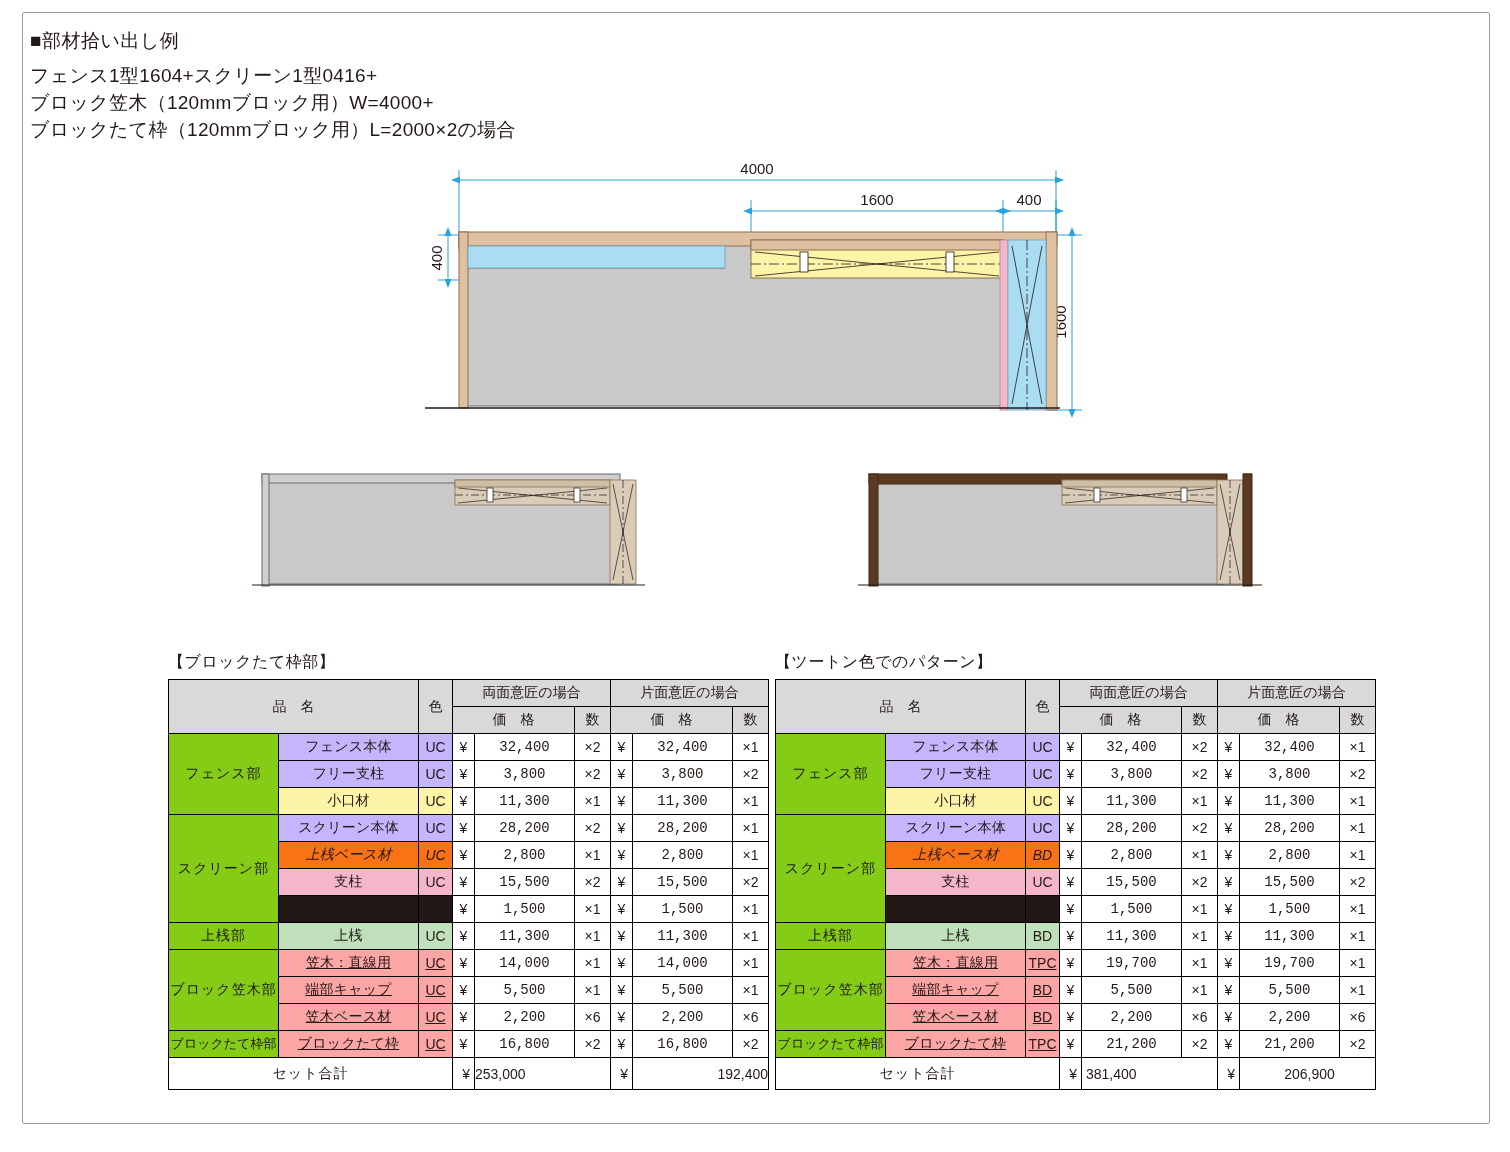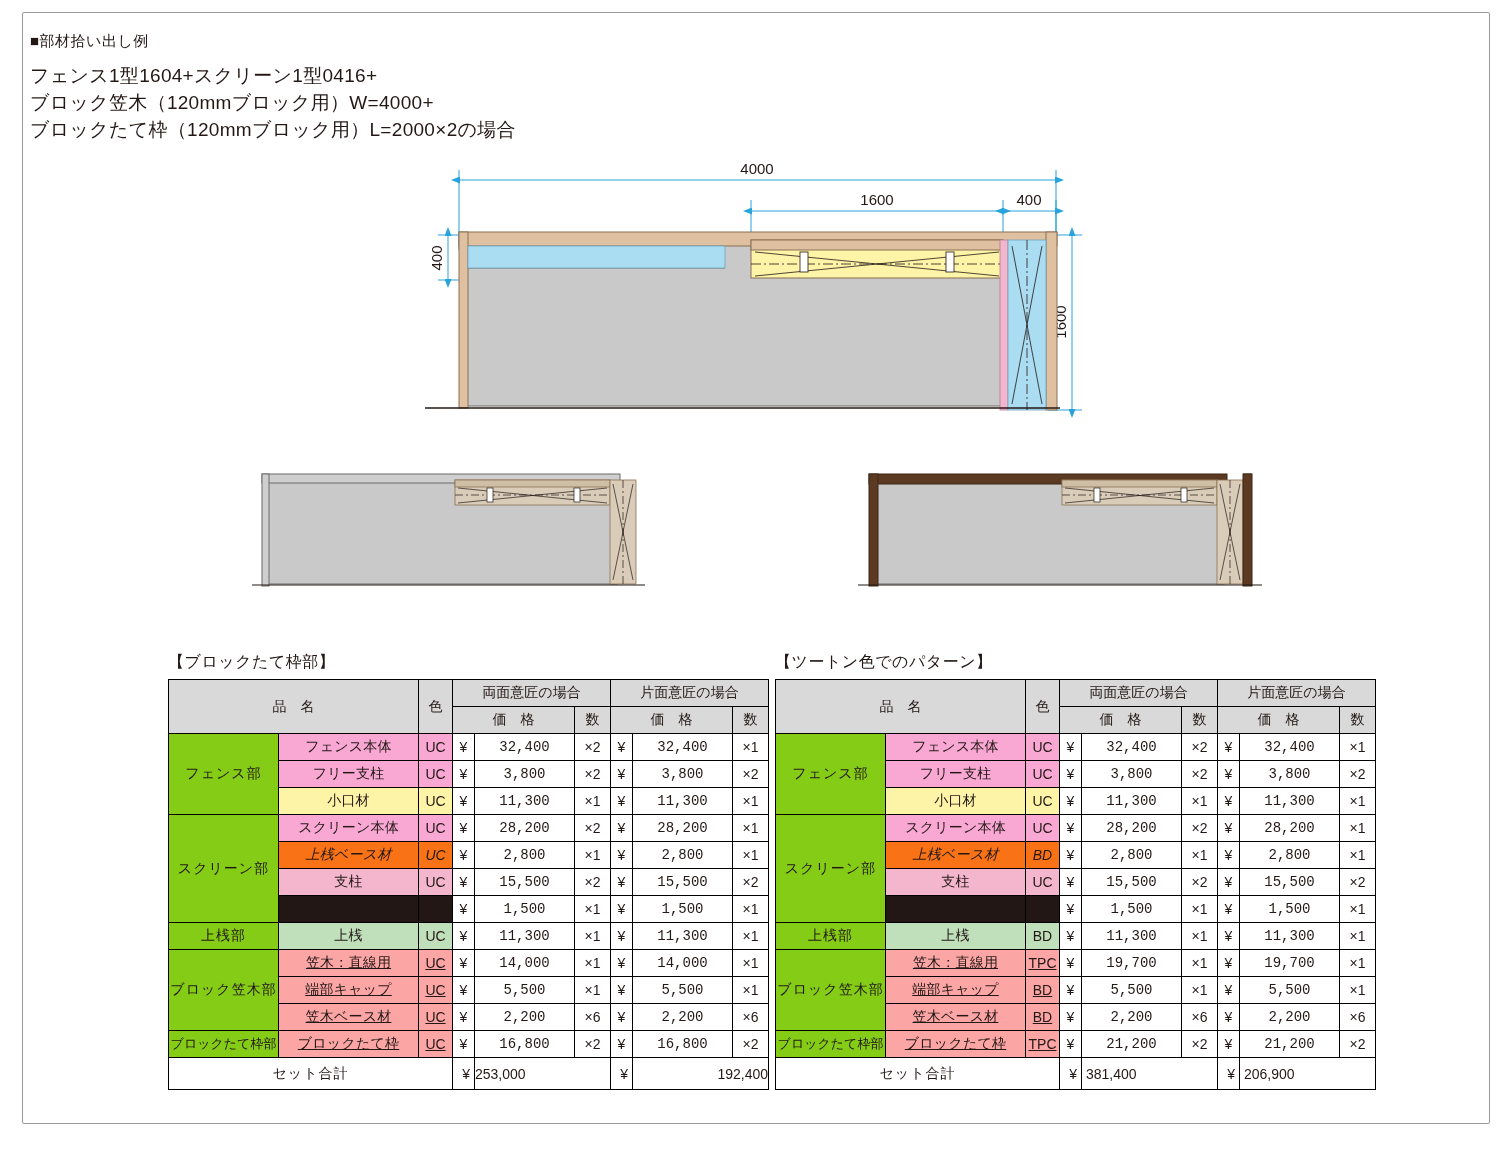--- a/index.html
+++ b/index.html
@@ -11,21 +11,21 @@
     position:relative;
     overflow:hidden;
   }
   .page-frame{
     position:absolute;left:22px;top:12px;width:1466px;height:1110px;
     border:1px solid #9b9b9b;border-radius:2px;background:#fff;
   }
 
   
   .header{position:absolute;left:30px;top:28px;}
-  .header .h-title{font-size:15px;line-height:26px;letter-spacing:.5px;}
+  .header .h-title{font-size:19px;line-height:26px;letter-spacing:.5px;}
   .header .h-line{font-size:19px;line-height:27px;letter-spacing:.3px;}
 
   
   .draw{position:absolute;left:0;top:0;}
 
   
   .tbl-wrap{position:absolute;}
   .tbl-title{font-size:16px;margin-bottom:6px;letter-spacing:.5px;}
   table.partlist{border-collapse:collapse;table-layout:fixed;}
   table.partlist td,table.partlist th{
@@ -43,21 +43,21 @@
   .nm{font-size:13.5px;text-align:left;padding-left:6px;letter-spacing:.2px;}
   .col{font-size:12.5px;}
   .yen{font-size:13px;text-align:left;padding-left:7px;width:16px;}
   .price{font-size:16px;font-weight:bold;text-align:right;padding-right:8px;font-family:Liberation Mono, monospace;}
   .qty{font-size:12.5px;}
   .total-lbl{font-size:13.5px;letter-spacing:1px;}
   .total-val{font-size:17px;font-weight:bold;}
   .total-yen{font-size:13px;}
 
   
-  .sw-none{background:#f9a8d4;}
+  .sw-none{background:#c4b5fd;}
   .sw-yellow{background:#fdf4a8;}
   .sw-blue{background:#f97316;font-style:italic;}
   .sw-pink{background:#f3b6cd;}
   .sw-black{background:#221714;color:#fff;}
   .sw-green{background:#bfe0bb;}
   .sw-tan{background:#fca5a5;text-decoration:underline;}
 </style>
 </head>
 <body>
 
@@ -502,17 +502,17 @@
         <td class="yen">¥</td>
         <td class="price">21,200</td>
         <td class="qty">×2</td>
       </tr>
 
       <tr style="height:32px;">
         <td class="total-lbl" colspan="3">セット合計</td>
         <td class="total-yen" style="text-align:right;padding-right:4px;">¥</td>
         <td class="total-val" colspan="2" style="text-align:left;padding-left:4px;">381,400</td>
         <td class="total-yen" style="text-align:right;padding-right:4px;">¥</td>
-        <td class="total-val" colspan="2" style="text-align:left;padding-left:4px;">206,900</td>
+        <td class="total-val" colspan="2" style="text-align:center;padding-left:4px;">206,900</td>
       </tr>
     </tbody>
   </table>
 </div>
 
 </body></html>

